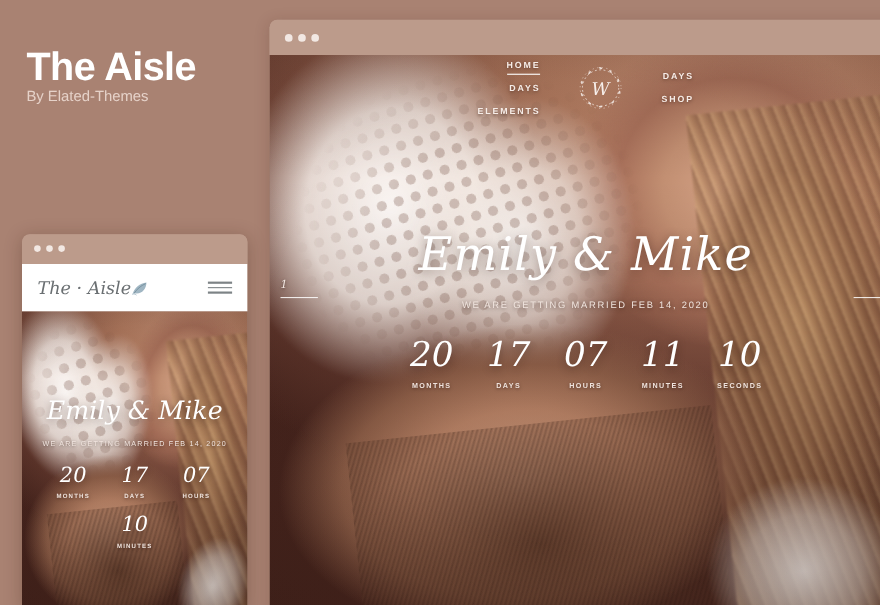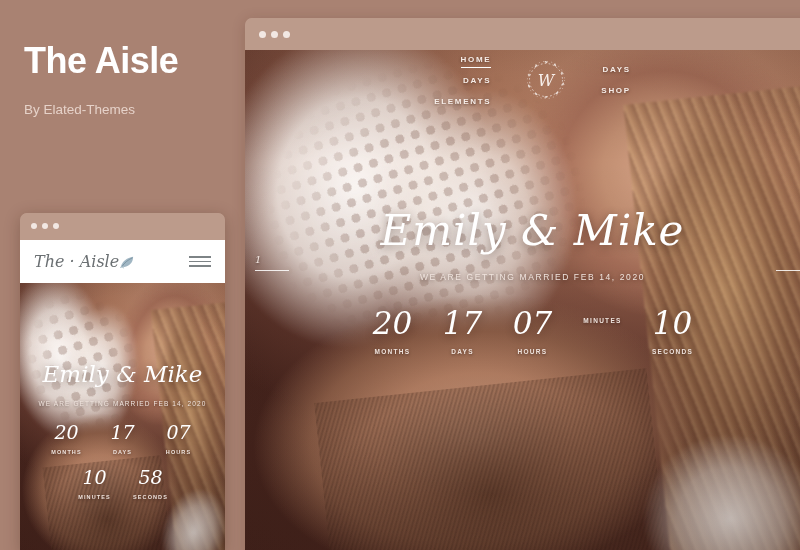--- a/index.html
+++ b/index.html
@@ -13,21 +13,21 @@
 
   
   .promo { position:absolute; left:24px; top:42px; width:220px; }
   .promo-title {
     font-size:36px; font-weight:700; color:#ffffff; letter-spacing:-0.5px;
     line-height:1.05; white-space:nowrap;
   }
   .promo-sub {
     font-size:26px; font-weight:400; color:#f3e7e1; margin-top:8px; line-height:1.1;
   }
-  .promo-by { font-size:13.5px; color:#e6d2c9; margin-top:22px; font-weight:400; }
+  .promo-by { font-size:13.5px; color:#e6d2c9; font-weight:400; }
 
   
   .chrome-bar { background:#bc9b8b; position:relative; }
   .dots { position:absolute; display:flex; gap:5px; }
   .dots i { display:block; border-radius:50%; background:#f2e8e3; }
 
   
   .win-desktop {
     position:absolute; left:245px; top:18px; width:575px; height:540px;
     border-top-left-radius:7px; border-top-right-radius:7px;
@@ -306,20 +306,21 @@
           </div>
           <div class="cd-cell">
             <div class="cd-num">17</div>
             <div class="cd-lab">DAYS</div>
           </div>
           <div class="cd-cell">
             <div class="cd-num">07</div>
             <div class="cd-lab">HOURS</div>
           </div>
           <div class="cd-cell">
+            <div class="cd-num">11</div>
             <div class="cd-lab">MINUTES</div>
           </div>
           <div class="cd-cell">
             <div class="cd-num">10</div>
             <div class="cd-lab">SECONDS</div>
           </div>
         </div>
       </div>
 
       <div class="slide-ind left">
@@ -387,21 +388,17 @@
           <div class="m-lab">DAYS</div>
         </div>
         <div class="m-cell">
           <div class="m-num">07</div>
           <div class="m-lab">HOURS</div>
         </div>
         <div class="m-cell">
           <div class="m-num">10</div>
           <div class="m-lab">MINUTES</div>
         </div>
-        <div class="m-cell">
-          <div class="m-num">58</div>
-          <div class="m-lab">SECONDS</div>
-        </div>
       </div>
     </div>
   </div>
 
 </div>
 
 </body></html>

